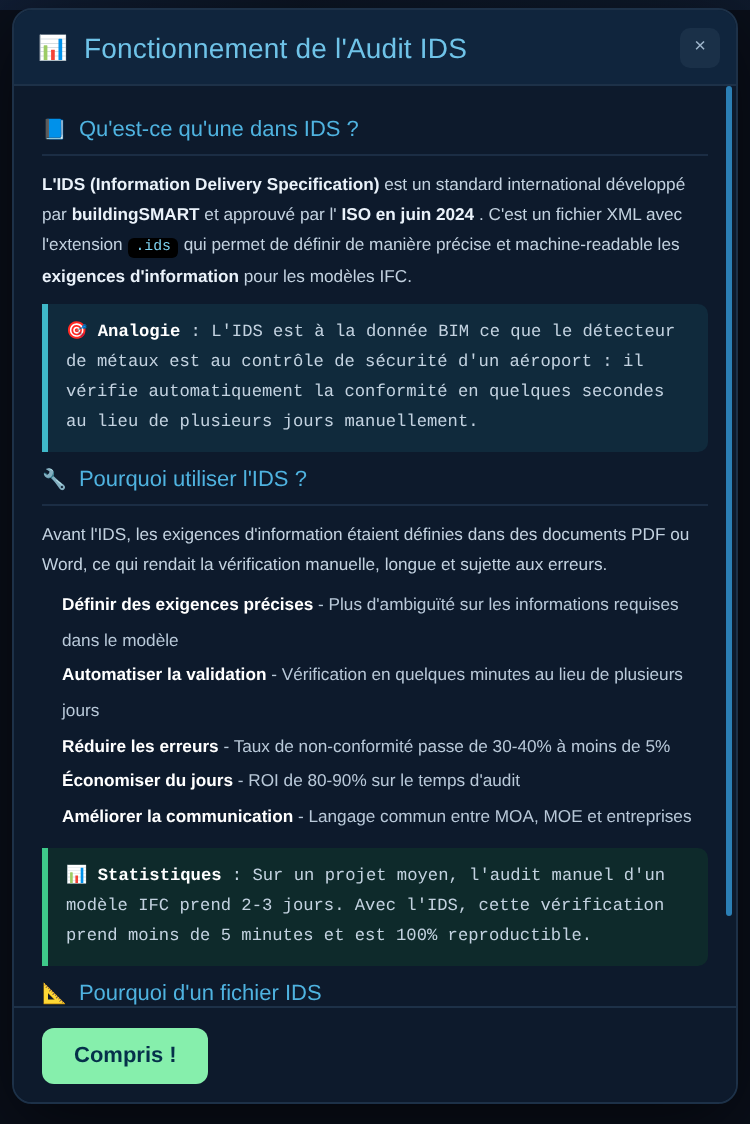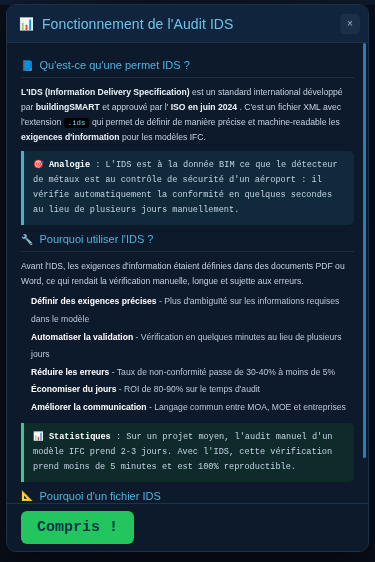--- a/index.html
+++ b/index.html
@@ -136,50 +136,49 @@
   
   .modal-footer {
     flex: 0 0 auto;
     height: 48px;
     background: #0d1a2c;
     border-top: 1px solid #1d3148;
     display: flex; align-items: center;
     padding: 0 14px;
   }
   .ok-btn {
-    background: #22c55e;
+    background: #86efac;
     color: #05304a;
     border: none;
     border-radius: 6px;
-    font-size: 15px;
+    font-size: 11px;
     font-weight: bold;
     padding: 8px 16px;
     cursor: pointer;
-    font-family: Liberation Mono, monospace;
   }
 </style>
 </head>
 <body>
 
 <div class="backdrop"></div>
 <div class="bg-strip"></div>
 
 <div class="modal">
 
   <div class="modal-header">
     <span class="hdr-icon">📊</span>
     <span class="hdr-title">Fonctionnement de l'Audit IDS</span>
     <button class="close-btn">×</button>
   </div>
 
   <div class="modal-body">
 
     <div class="section-title">
       <span class="sec-ico">📘</span>
-      <span>Qu'est-ce qu'une permet IDS ?</span>
+      <span>Qu'est-ce qu'une dans IDS ?</span>
     </div>
     <div class="rule"></div>
     <p class="para"><b>L'IDS (Information Delivery Specification)</b> <span> est un standard international développé par </span> <b>buildingSMART</b> <span> et approuvé par l'</span> <b>ISO en juin 2024</b> <span>. C'est un fichier XML avec l'extension </span> <code class="chip">.ids</code> <span> qui permet de définir de manière précise et machine-readable les </span> <b>exigences d'information</b> <span> pour les modèles IFC.</span> </p>
 
     <div class="callout">
       <p>
         <span>🎯</span>
         <span class="em">Analogie</span><span> : L'IDS est à la donnée BIM ce que le détecteur de métaux est au contrôle de sécurité d'un aéroport : il vérifie automatiquement la conformité en quelques secondes au lieu de plusieurs jours manuellement.</span>
       </p>
     </div>

